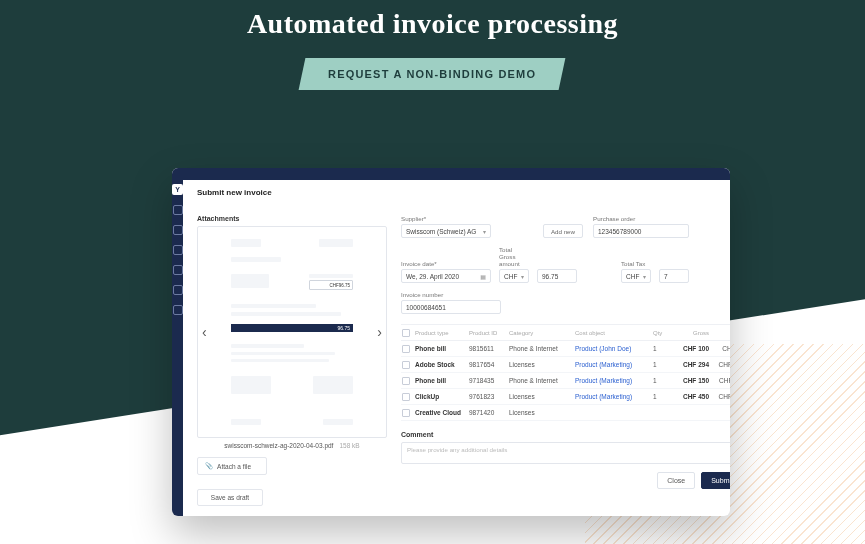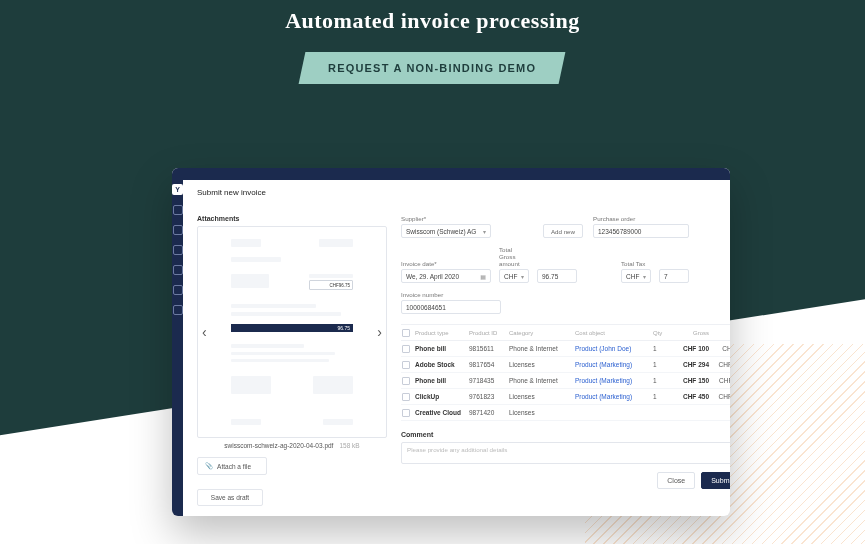--- a/index.html
+++ b/index.html
@@ -1,32 +1,32 @@
 <!DOCTYPE html>
 <html><head>
 <meta charset="utf-8">
 <style>
   *{box-sizing:border-box;margin:0;padding:0;font-family:-apple-system,BlinkMacSystemFont,"Segoe UI",Arial,sans-serif}
   body{width:865px;height:544px;overflow:hidden;position:relative;background:#fff}
   .hero{position:absolute;inset:0;background:#1e3d3c;clip-path:polygon(0 0,100% 0,100% 55%,0 80%)}
   .stripes{position:absolute;right:-140px;bottom:-60px;width:420px;height:260px;background:repeating-linear-gradient(135deg,#f0b27a 0 1px,transparent 1px 7px);opacity:.35}
   .headline{position:relative;text-align:center;color:#fff;padding-top:8px}
-  .headline h1{font-family:Georgia,"Times New Roman",serif;font-weight:700;font-size:22px;letter-spacing:.5px}
+  .headline h1{font-family:Georgia,"Times New Roman",serif;font-weight:700;font-size:28px;letter-spacing:.5px}
   .headline p{font-size:13.5px;line-height:1.55;max-width:620px;margin:14px auto 0}
   .cta{display:inline-block;margin-top:18px;padding:10px 26px;background:#9ecfc3;color:#1e3d3c;font-size:11px;font-weight:700;letter-spacing:1.2px;transform:skewX(-12deg);cursor:pointer;border:none}
   .cta span{display:inline-block;transform:skewX(12deg)}
   .shot{position:absolute;left:172px;top:168px;width:558px;height:348px;background:#fff;border-radius:6px;box-shadow:0 18px 42px rgba(0,0,0,.25);overflow:hidden;font-size:8px;color:#444}
   .topbar{height:12px;background:#1b2a4e}
   .wrap{display:flex;height:calc(100% - 12px)}
   .rail{width:16px;background:#1b2a4e;display:flex;flex-direction:column;align-items:center;padding-top:4px;gap:10px}
   .rail .logo{width:11px;height:11px;background:#fff;border-radius:2px;position:relative}
   .rail .logo::after{content:"Y";position:absolute;inset:0;display:flex;align-items:center;justify-content:center;font-size:7px;font-weight:700;color:#1b2a4e}
   .rail .ic{width:10px;height:10px;border:1px solid #6b7aa0;border-radius:2px}
   .main{flex:1;padding:8px 14px 10px;display:flex;flex-direction:column}
-  .pg-title{font-size:8px;font-weight:400;color:#222;margin-bottom:18px}
+  .pg-title{font-size:8px;font-weight:700;color:#222;margin-bottom:18px}
   .body{display:flex;gap:14px;flex:1;min-height:0}
   
   .left{width:190px;display:flex;flex-direction:column}
   .sec-lbl{font-size:7px;font-weight:600;color:#333;margin-bottom:4px}
   .preview{border:1px solid #e3e6ec;border-radius:2px;height:228px;position:relative;display:flex;align-items:center;justify-content:center;padding:8px}
   .nav{position:absolute;top:50%;transform:translateY(-50%);font-size:14px;color:#555;cursor:pointer;user-select:none}
   .nav.l{left:4px}.nav.r{right:4px}
   .doc{width:130px;height:100%;background:#fff;display:flex;flex-direction:column;gap:4px;font-size:5px;color:#888;padding:4px}
   .doc .row{display:flex;justify-content:space-between;gap:4px}
   .doc .blk{background:#f3f5f8;border-radius:1px}

